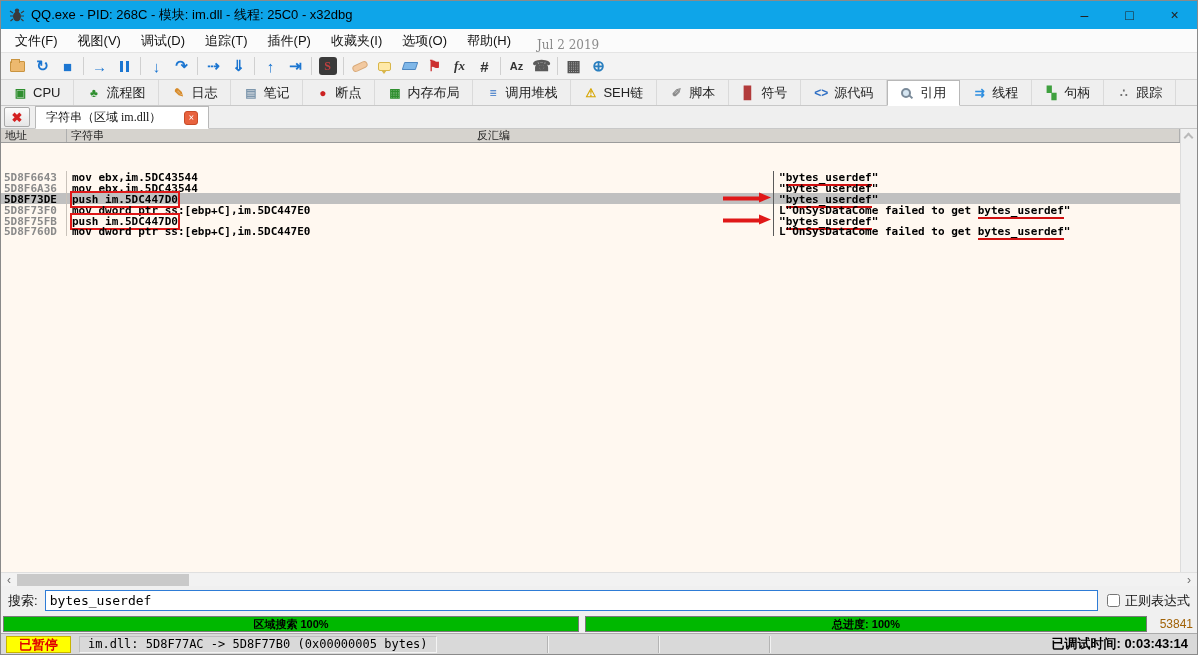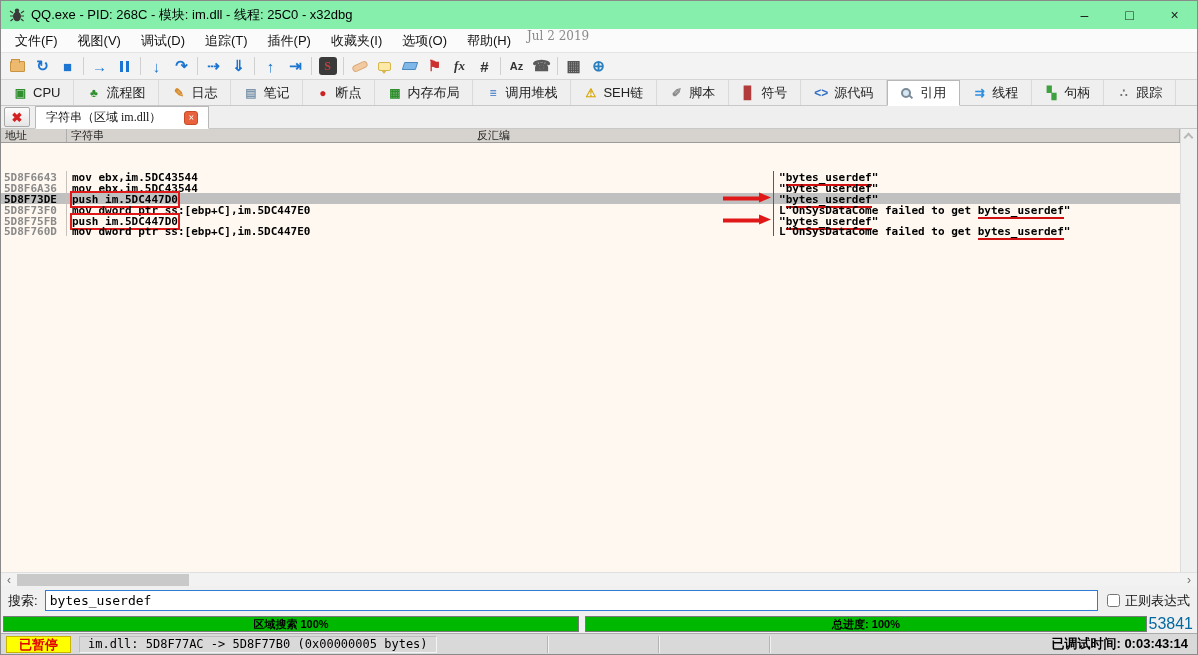--- a/index.html
+++ b/index.html
@@ -1,31 +1,31 @@
 <!DOCTYPE html>
 <html><head>
 <meta charset="utf-8">
 <style>
   html,body{margin:0;padding:0;background:#777;}
   *{box-sizing:border-box;}
   .window{width:1198px;height:655px;background:#F0F0F0;border:1px solid #8A8A8A;
     display:flex;flex-direction:column;font-family:"Liberation Sans",sans-serif;overflow:hidden;}
 
   
-  .titlebar{height:28px;flex:none;background:#86efac;display:flex;align-items:center;padding-left:8px;}
+  .titlebar{height:28px;flex:none;background:#0ea5e9;display:flex;align-items:center;padding-left:8px;}
   .titlebar .title{font-size:13px;color:#000;margin-left:6px;flex:1;white-space:nowrap;}
   .win-controls{display:flex;height:100%;}
   .win-btn{width:45px;height:100%;display:flex;align-items:center;justify-content:center;
     font-size:14px;color:#222;cursor:default;}
 
   
-  .menubar{height:24px;flex:none;background:#FBFBFB;display:flex;align-items:flex-start;padding:0 4px;border-bottom:1px solid #E4E4E4;}
+  .menubar{height:24px;flex:none;background:#FBFBFB;display:flex;align-items:flex-end;padding:0 4px;border-bottom:1px solid #E4E4E4;}
   .menu-items{display:flex;height:100%;}
   .menu-item{padding:0 10px;display:flex;align-items:center;font-size:13px;color:#111;}
-  .build-date{font-family:"DejaVu Serif",serif;font-size:12px;color:#8A8A8A;margin-left:6px;}
+  .build-date{font-family:"DejaVu Serif",serif;font-size:12px;color:#8A8A8A;margin-left:16px;}
 
   
   .toolbar{height:27px;flex:none;background:#F3F3F3;border-bottom:1px solid #D6D6D6;
     display:flex;align-items:center;padding:0 4px;}
   .tb-icon{width:25px;height:22px;display:flex;align-items:center;justify-content:center;
     font-size:15px;font-weight:bold;position:relative;}
   .tb-sep{width:1px;height:18px;background:#D0D0D0;margin:0 3px;flex:none;}
   .icon-folder{width:15px;height:11px;background:#EDB96F;border:1px solid #C99440;border-radius:1px;position:relative;}
   .icon-folder::before{content:"";position:absolute;top:-3px;left:0;width:7px;height:3px;background:#EDB96F;border:1px solid #C99440;border-bottom:none;}
   .tb-icon .icon-folder{font-size:0;}
@@ -100,21 +100,21 @@
     font:13px "DejaVu Sans Mono",monospace;padding:0 4px;outline:none;margin-right:9px;}
   .regexbox{width:13px;height:13px;margin:0 5px 0 0;}
   .regexlabel{font-size:13px;color:#111;white-space:nowrap;}
 
   
   .progressrow{height:18px;flex:none;background:#F0F0F0;display:flex;align-items:center;padding:0 2px;}
   .pbar{height:16px;background:#00B800;border:1px solid #7A7A7A;display:flex;align-items:center;justify-content:center;
     font-size:11px;font-weight:bold;color:#000;white-space:nowrap;}
   .pbar.region{width:576px;flex:none;margin-right:6px;}
   .pbar.total{flex:1;}
-  .pcount{width:48px;text-align:right;font-size:16px;color:#0369a1;padding-right:2px;}
+  .pcount{width:48px;text-align:right;font-size:12px;color:#a16207;padding-right:2px;}
 
   
   .commandrow{height:26px;flex:none;background:#F0F0F0;display:flex;align-items:center;padding:0 7px;}
   .cmdinput{flex:1;height:21px;border:1px solid #A8A8A8;background:#fff;font:13px "DejaVu Sans Mono",monospace;
     padding:0 4px;outline:none;margin-right:6px;}
   .profile{width:80px;height:22px;border:1px solid #A0A0A0;background:#F2F2F2;display:flex;align-items:center;font-size:12px;color:#111;}
   .profile .ptext{flex:1;padding-left:6px;}
   .profile .dd{width:17px;height:100%;border-left:1px solid #B8B8B8;display:flex;align-items:center;justify-content:center;
     font-size:8px;color:#444;background:#E8E8E8;}
 

